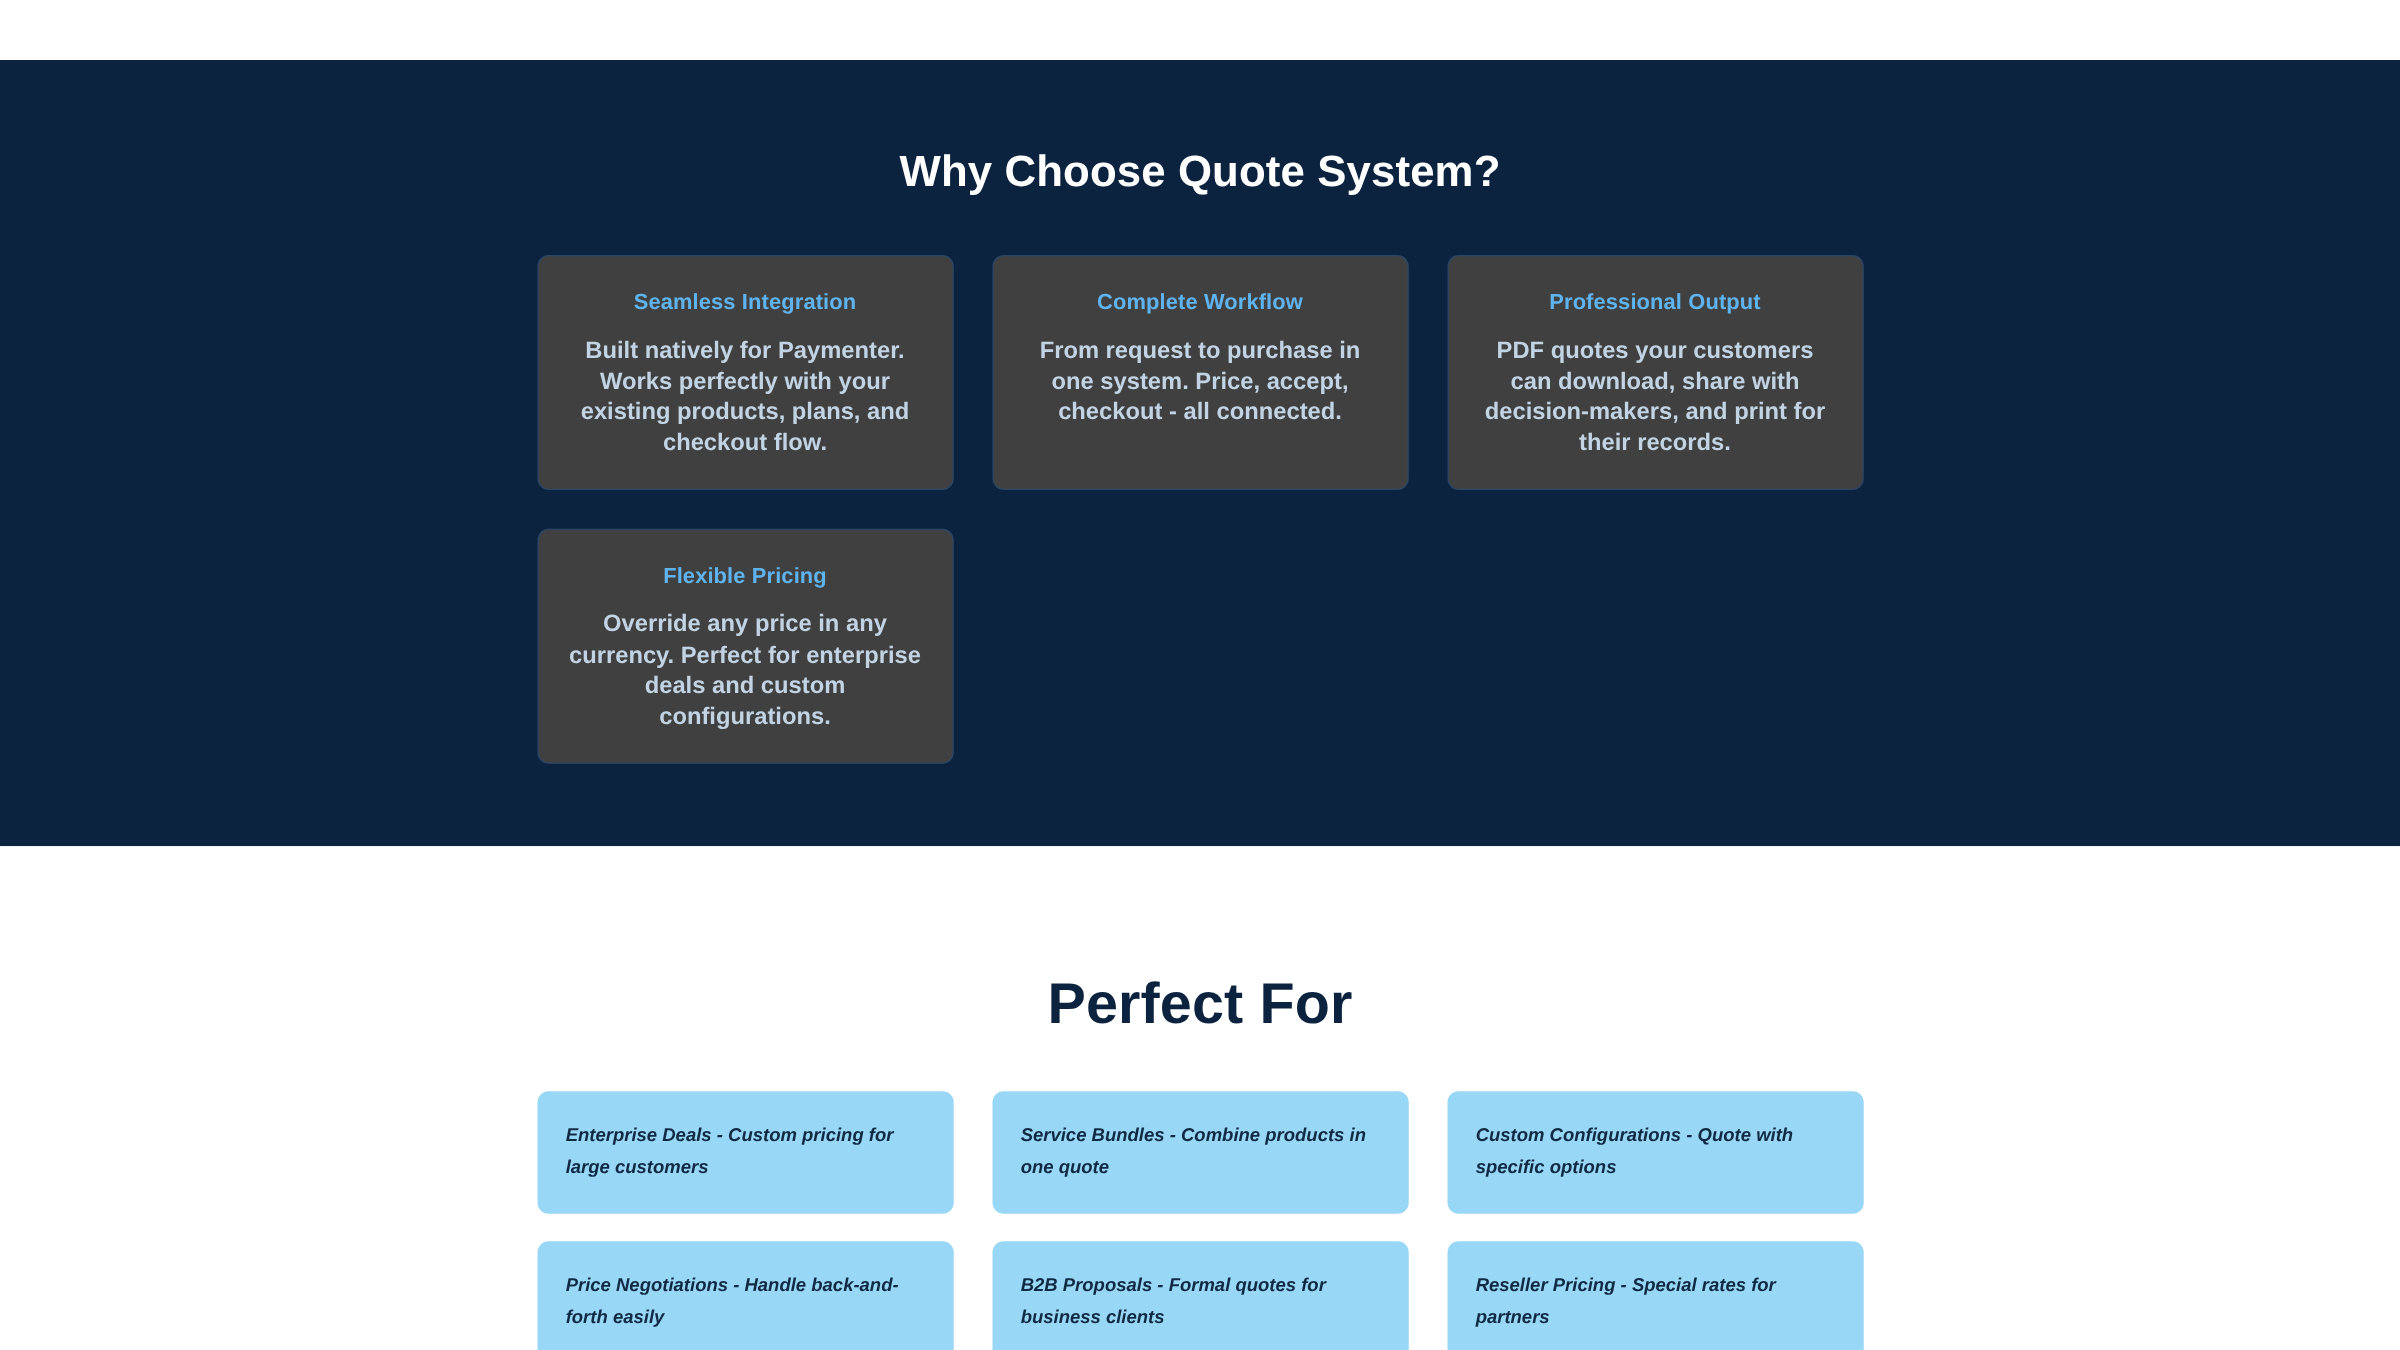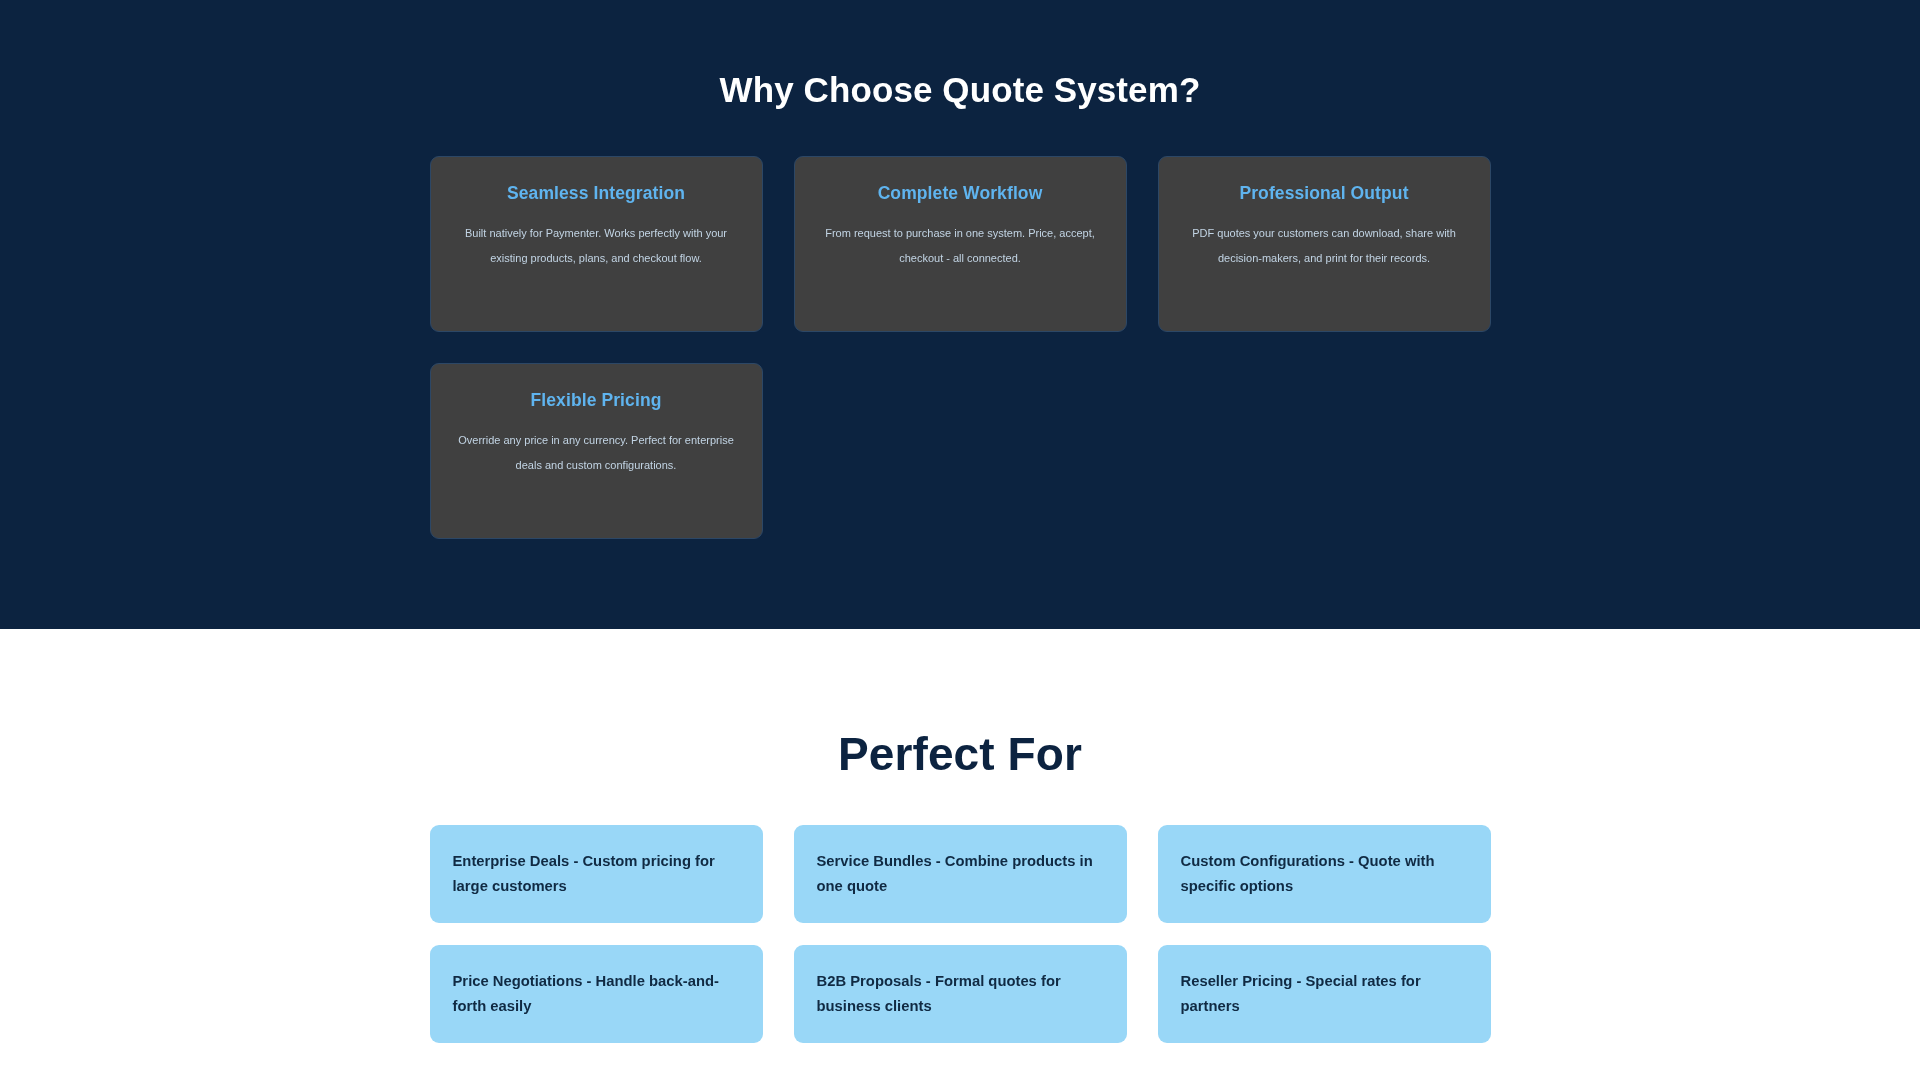--- a/index.html
+++ b/index.html
@@ -11,20 +11,21 @@
     font-family:"Liberation Sans", sans-serif;
     background:#ffffff;
   }
 
   
   .dark-section {
     background:#0c2340;
     width:1920px;
     height:629px;
     position:relative;
+    margin-top:48px;
   }
   .dark-section .section-title {
     color:#ffffff;
     font-size:35px;
     font-weight:bold;
     text-align:center;
     letter-spacing:0.1px;
     padding-top:70px;
   }
 
@@ -49,22 +50,23 @@
   }
   .feature-card .card-title {
     color:#5fb4ef;
     font-size:17.5px;
     font-weight:bold;
     margin-bottom:17px;
     letter-spacing:0.1px;
   }
   .feature-card .card-desc {
     color:#c2d4e4;
-    font-size:11px;
+    font-size:19px;
     line-height:24.5px;
+    font-weight:bold;
   }
 
   
   .light-section {
     background:#ffffff;
     width:1920px;
     height:451px;
     position:relative;
   }
   .light-section .section-title {
@@ -86,20 +88,21 @@
     row-gap:22px;
     justify-content:center;
   }
   .usecase-card {
     background:#99d7f7;
     border-radius:9px;
     padding:9px 23px;
     min-height:98px;
     display:flex;
     align-items:center;
+    font-style:italic;
   }
   .usecase-card .usecase-text {
     color:#102a43;
     font-size:14.8px;
     font-weight:600;
     line-height:25px;
   }
 </style>
 </head>
 <body>

